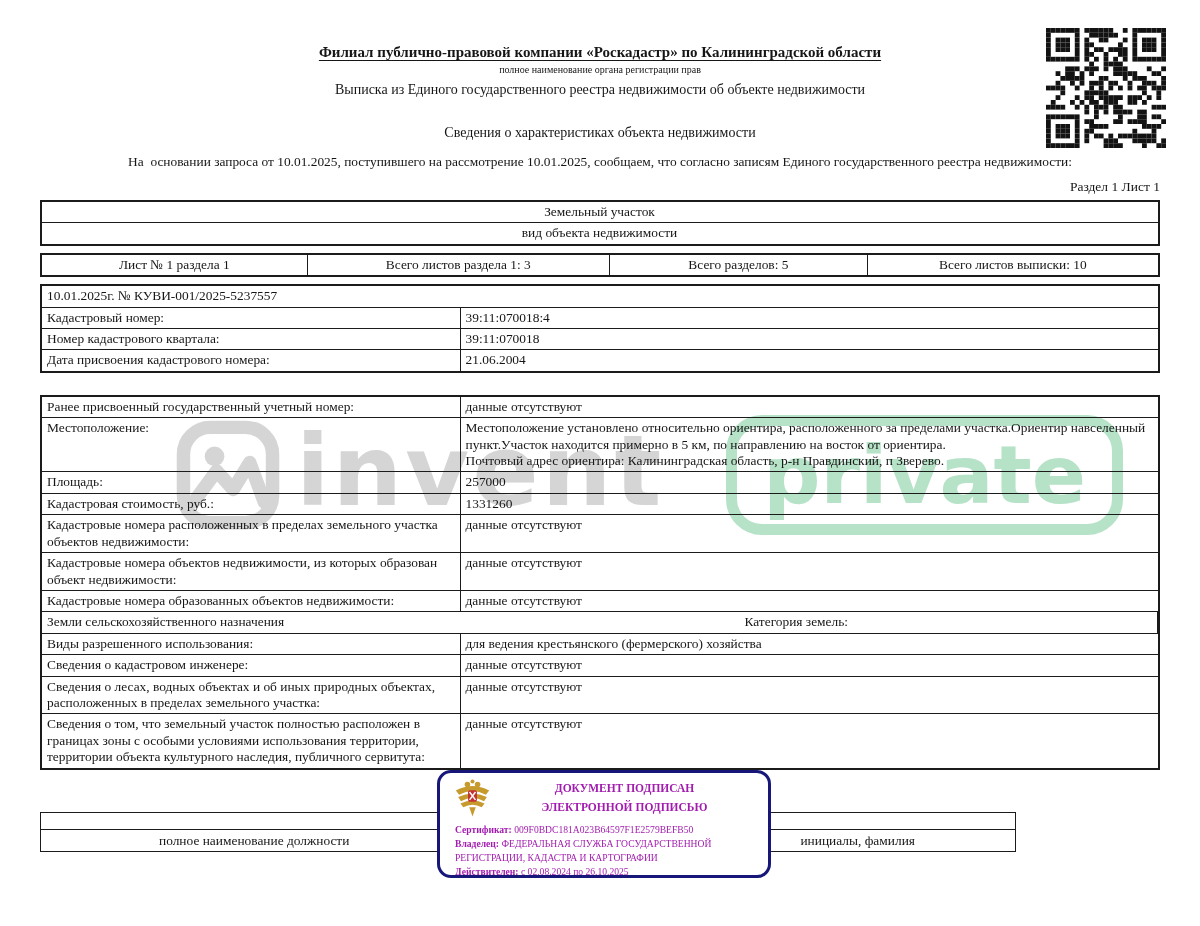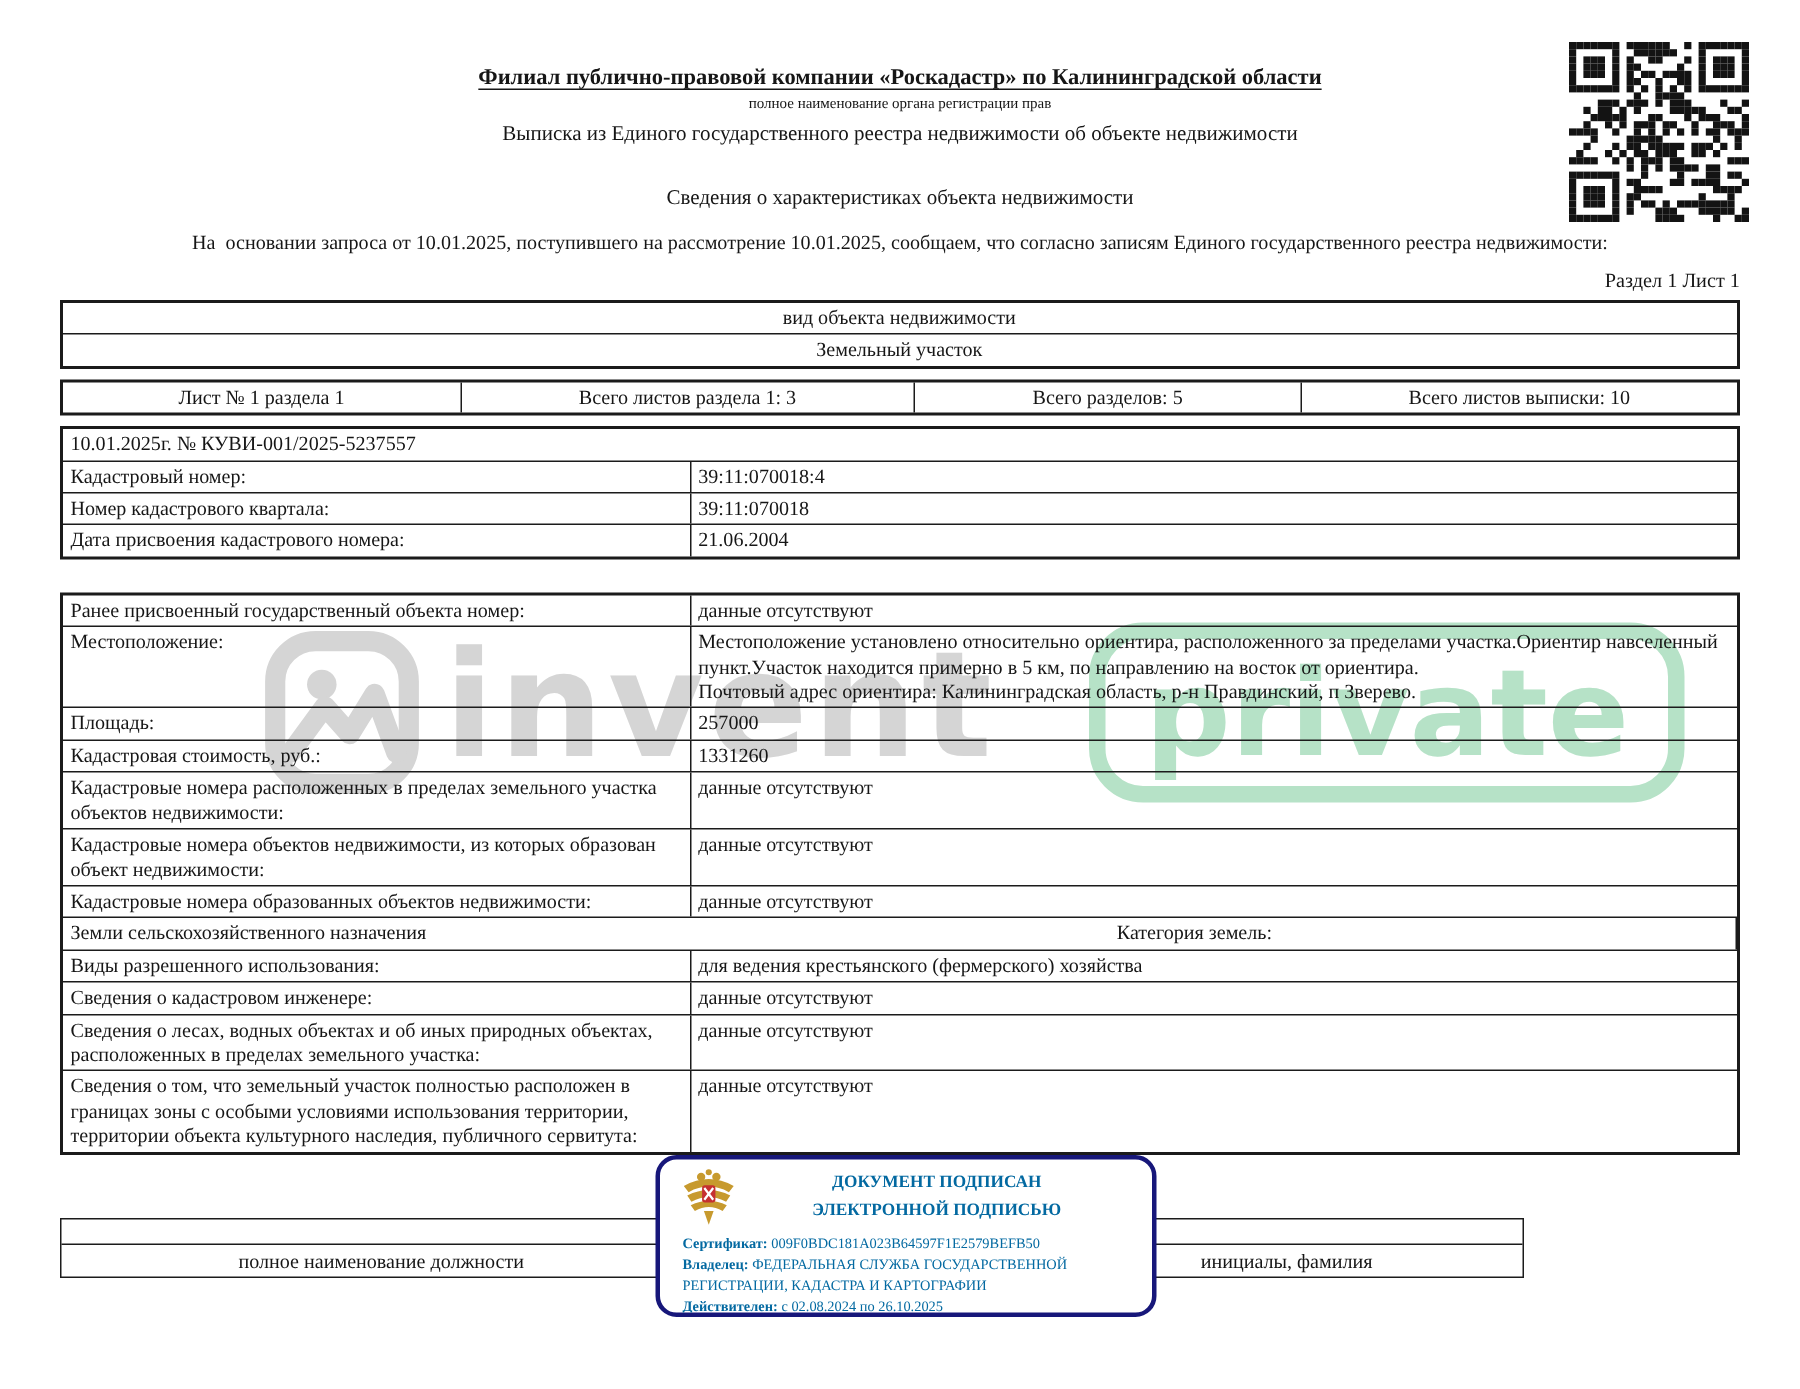--- a/index.html
+++ b/index.html
@@ -74,21 +74,21 @@
   .sig-label {
     height:21px; display:flex; align-items:center; justify-content:center;
     font-size:13.4px;
   }
   .sig-label-shift { transform:translateX(-116px); }
 
   
   .stamp {
     position:absolute; left:437px; top:770px; width:334px; height:108px; z-index:3;
     background:#ffffff; border:3px solid #17177a; border-radius:14px;
-    color:#0369a1; overflow:hidden;
+    color:#a21caf; overflow:hidden;
   }
   .stamp-head { display:flex; align-items:flex-start; padding:5px 10px 0 14px; }
   .stamp-eagle { width:37px; height:40px; flex:0 0 auto; }
   .stamp-titles { flex:1; text-align:center; font-weight:bold; font-size:11.5px; padding-top:4px; }
   .stamp-titles .tl { margin-bottom:7px; }
   .stamp-lines { padding:3px 12px 0 15px; font-size:9.6px; line-height:1.45; }
   .stamp-lines b { font-weight:bold; }
 </style>
 </head>
 <body>
@@ -429,24 +429,24 @@
     <div class="org-name">Филиал публично-правовой компании «Роскадастр» по Калининградской области</div>
     <div class="org-caption">полное наименование органа регистрации прав</div>
     <div class="doc-title">Выписка из Единого государственного реестра недвижимости об объекте недвижимости</div>
     <div class="section-subtitle">Сведения о характеристиках объекта недвижимости</div>
     <div class="request-line">На  основании запроса от 10.01.2025, поступившего на рассмотрение 10.01.2025, сообщаем, что согласно записям Единого государственного реестра недвижимости:</div>
     <div class="sheet-ref">Раздел 1 Лист 1</div>
   </div>
 
   <div class="doc-table mtA">
     <div class="t-row t-center">
+      <div class="cell cell-full" style="text-align:center">Земельный участок</div>
+    </div>
+    <div class="t-row t-center">
       <div class="cell cell-full" style="text-align:center">вид объекта недвижимости</div>
-    </div>
-    <div class="t-row t-center">
-      <div class="cell cell-full" style="text-align:center">Земельный участок</div>
     </div>
   </div>
 
   <div class="doc-table mt7">
     <div class="sheets-row">
       <div class="sheets-cell sc-1">Лист № 1 раздела 1</div>
       <div class="sheets-cell sc-2">Всего листов раздела 1: 3</div>
       <div class="sheets-cell sc-3">Всего разделов: 5</div>
       <div class="sheets-cell sc-4">Всего листов выписки: 10</div>
     </div>
@@ -465,21 +465,21 @@
       <div class="cell cell-value">39:11:070018</div>
     </div>
     <div class="t-row">
       <div class="cell cell-label">Дата присвоения кадастрового номера:</div>
       <div class="cell cell-value">21.06.2004</div>
     </div>
   </div>
 
   <div class="doc-table mt22">
     <div class="t-row">
-      <div class="cell cell-label">Ранее присвоенный государственный объекта номер:</div>
+      <div class="cell cell-label">Ранее присвоенный государственный учетный номер:</div>
       <div class="cell cell-value">данные отсутствуют</div>
     </div>
     <div class="t-row">
       <div class="cell cell-label">Местоположение:</div>
       <div class="cell cell-value">Местоположение установлено относительно ориентира, расположенного за пределами участка.Ориентир навселенный пункт.Участок находится примерно в 5 км, по направлению на восток от ориентира.
 Почтовый адрес ориентира: Калининградская область, р-н Правдинский, п Зверево.</div>
     </div>
     <div class="t-row">
       <div class="cell cell-label">Площадь:</div>
       <div class="cell cell-value">257000</div>

